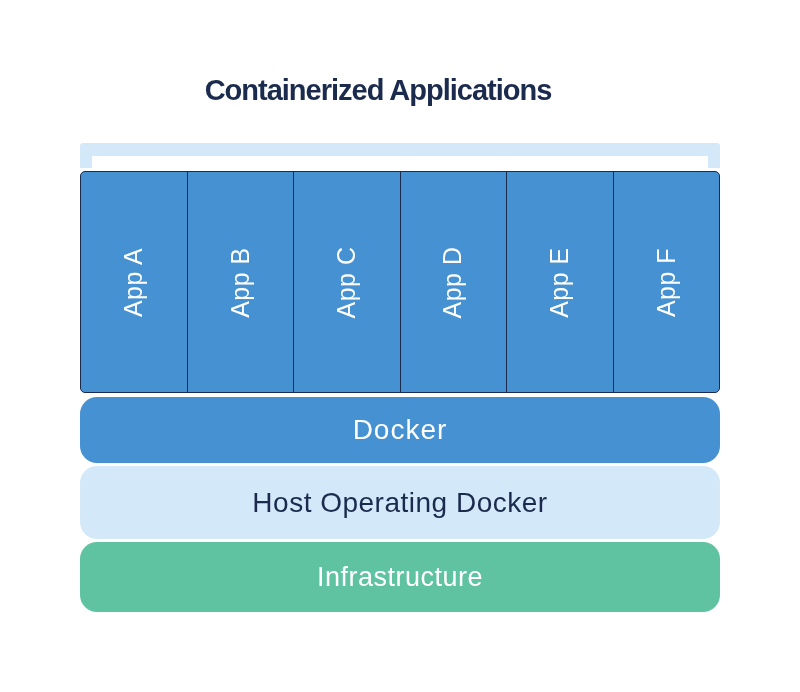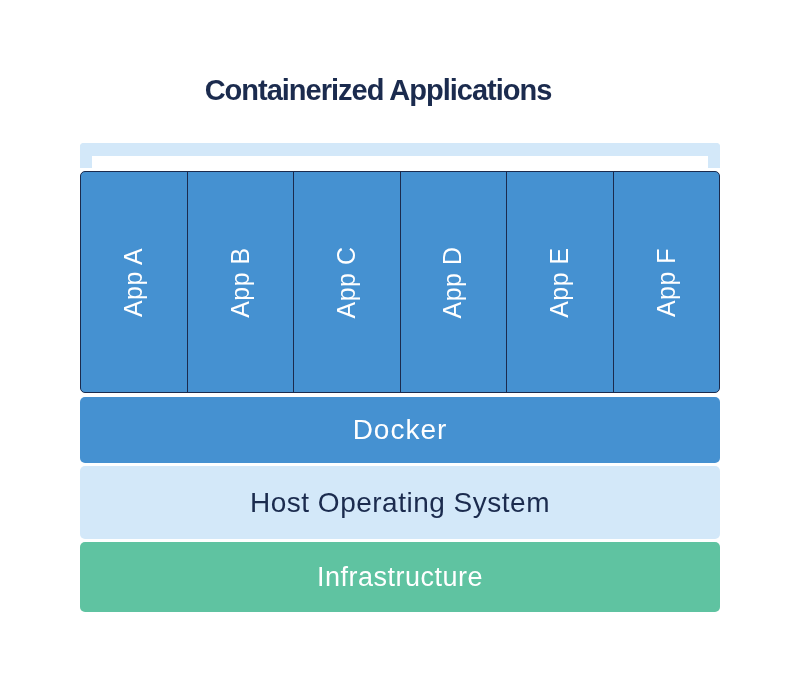--- a/index.html
+++ b/index.html
@@ -62,21 +62,21 @@
     font-size:25px;
     letter-spacing:0.5px;
   }
   .layer{
     position:absolute;
     left:80px;
     width:640px;
     display:flex;
     align-items:center;
     justify-content:center;
-    border-radius:5px;
+    border-radius:17px;
   }
   .layer-docker{
     top:397px;height:66px;
     background:var(--app-blue);
     color:var(--text-white);
     font-size:28px;
     letter-spacing:1px;
   }
   .layer-host{
     top:466px;height:73px;
@@ -122,20 +122,20 @@
     <div class="app">
       <span class="app-label">App F</span>
     </div>
   </div>
 
   <div class="layer layer-docker">
     <span>Docker</span>
   </div>
 
   <div class="layer layer-host">
-    <span>Host Operating System</span>
+    <span>Host Operating Docker</span>
   </div>
 
   <div class="layer layer-infra">
     <span>Infrastructure</span>
   </div>
 
 </div>
 
 </body></html>

